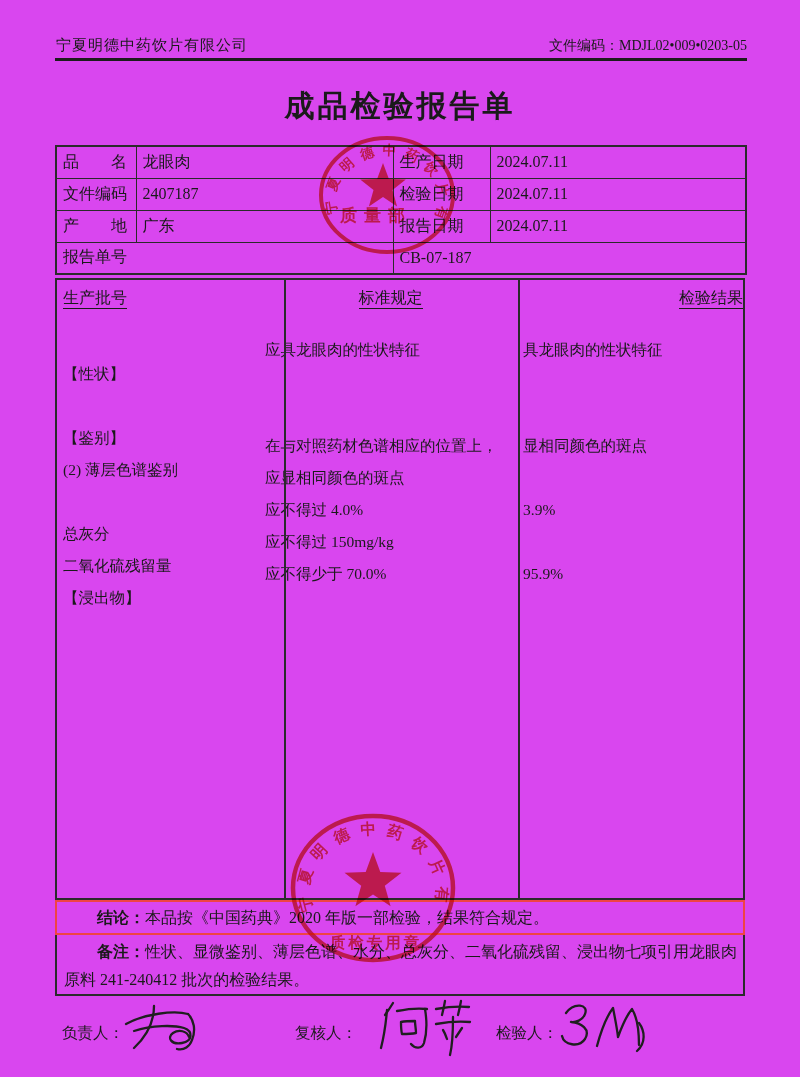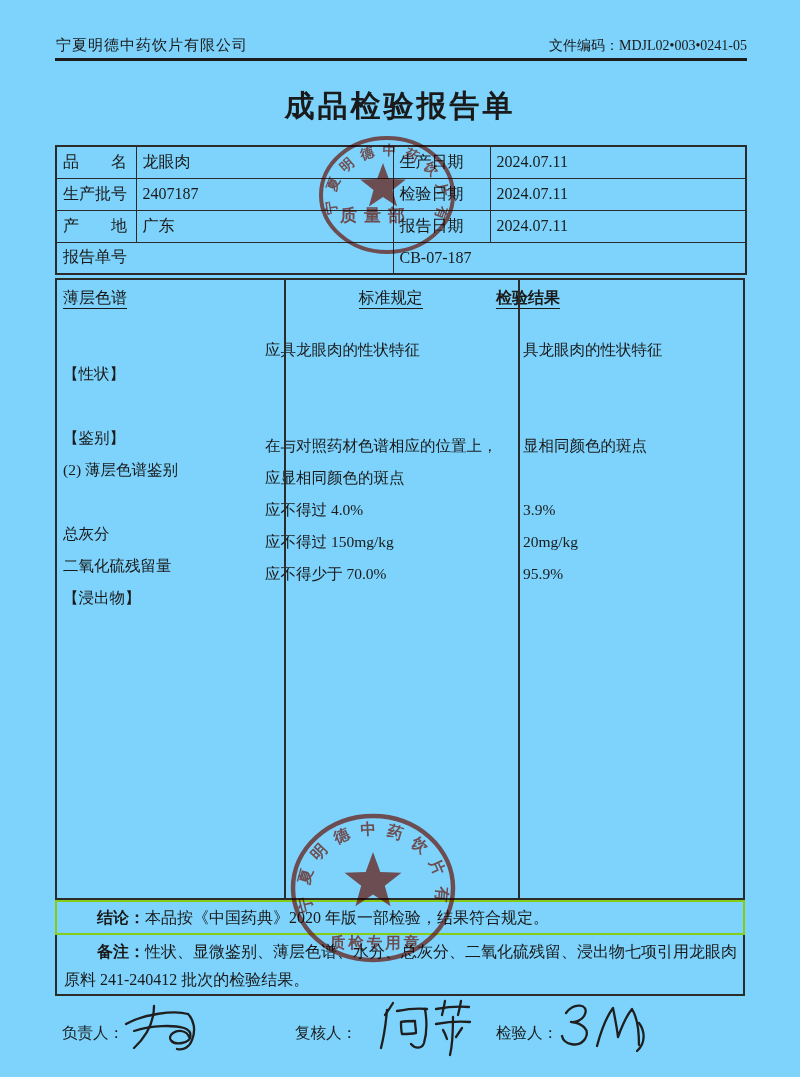--- a/index.html
+++ b/index.html
@@ -1,18 +1,18 @@
 <!DOCTYPE html>
 <html><head>
 <meta charset="utf-8">
 <style>
   * { margin:0; padding:0; box-sizing:border-box; }
   html,body { background:#e9e9e9; }
   body { font-family:"Liberation Serif","DejaVu Serif",serif; color:#1a1a1a; }
-  .page { position:relative; width:800px; height:1077px; background:#7dd3fc; overflow:hidden; margin:0 auto; }
+  .page { position:relative; width:800px; height:1077px; background:#d946ef; overflow:hidden; margin:0 auto; }
 
   
   .hdr-company { position:absolute; left:56px; top:36px; font-size:15px; letter-spacing:1px; }
   .hdr-code { position:absolute; right:53px; top:37px; font-size:14px; }
   .hdr-rule { position:absolute; left:55px; top:58px; width:692px; height:3px; background:#1c1c1c; }
 
   
   .title { position:absolute; left:0; top:86px; width:100%; text-align:center;
            font-size:30px; font-weight:bold; letter-spacing:3px; }
 
@@ -25,29 +25,29 @@
 
   
   .main-table { position:absolute; left:55px; top:278px; width:690px; height:622px; border:2px solid #2b2b2b; }
   .vsep { position:absolute; top:0; bottom:0; width:1.5px; background:#2b2b2b; }
   .vsep-1 { left:227px; } .vsep-2 { left:461px; }
   .mt-head { display:flex; height:54px; padding-top:8px; font-size:16px; }
   .mth { white-space:nowrap; }
   .mth span { border-bottom:1.2px solid #1a1a1a; padding-bottom:2px; }
   .mth.h1 { width:228px; text-align:left; padding-left:6px; }
   .mth.h2 { width:211px; text-align:center; }
-  .mth.h3 { flex:1; text-align:left;font-weight:bold; }
+  .mth.h3 { flex:1; text-align:right; }
   .mt-row { display:flex; height:32px; align-items:center; font-size:15.5px; }
   .mtc { white-space:nowrap; overflow:visible; }
   .mtc.c1 { width:200px; padding-left:6px;margin-top:48px; }
   .mtc.c2 { width:258px; padding-left:8px; }
   .mtc.c3 { flex:1; padding-left:8px; }
 
   
-  .conclusion-box { position:absolute; left:55px; top:900px; width:690px; height:35px; border:2px solid #84cc16;
+  .conclusion-box { position:absolute; left:55px; top:900px; width:690px; height:35px; border:2px solid #ef4444;
                     font-size:16px; line-height:31px; padding-left:40px; white-space:nowrap; }
   .remark-box { position:absolute; left:55px; top:935px; width:690px; height:61px; border:2px solid #2b2b2b;
                 border-top:none; font-size:16px; padding-top:3px; }
   .remark-l1 { padding-left:40px; line-height:28px; white-space:nowrap; }
   .remark-l2 { padding-left:7px; line-height:28px; white-space:nowrap; }
   .blabel { font-weight:bold; }
 
   
   .sig-label { position:absolute; font-size:15.5px; top:1023px; }
   .sl1{ left:62px; } .sl2{ left:295px; } .sl3{ left:496px; }
@@ -59,35 +59,35 @@
   .stamp { position:absolute; mix-blend-mode:multiply; opacity:.88; }
   .stamp-top { left:306px; top:125px; }
   .stamp-bottom { left:288px; top:812px; }
 </style>
 </head>
 <body>
 
 <div class="page">
 
   <div class="hdr-company">宁夏明德中药饮片有限公司</div>
-  <div class="hdr-code"><span>文件编码：</span><span>MDJL02•003•0241-05</span></div>
+  <div class="hdr-code"><span>文件编码：</span><span>MDJL02•009•0203-05</span></div>
   <div class="hdr-rule"></div>
 
   <div class="title">成品检验报告单</div>
 
   <table class="info-table">
     <tbody>
       <tr>
         <td class="w1">品　　名</td>
         <td class="w2">龙眼肉</td>
         <td class="w3">生产日期</td>
         <td class="w4">2024.07.11</td>
       </tr>
       <tr>
-        <td>生产批号</td>
+        <td>文件编码</td>
         <td>2407187</td>
         <td>检验日期</td>
         <td>2024.07.11</td>
       </tr>
       <tr>
         <td>产　　地</td>
         <td>广东</td>
         <td>报告日期</td>
         <td>2024.07.11</td>
       </tr>
@@ -95,21 +95,21 @@
         <td colspan="2">报告单号</td>
         <td colspan="2">CB-07-187</td>
       </tr>
     </tbody>
   </table>
 
   <div class="main-table">
     <div class="vsep vsep-1"></div>
     <div class="vsep vsep-2"></div>
     <div class="mt-head">
-      <div class="mth h1"><span>薄层色谱</span></div>
+      <div class="mth h1"><span>生产批号</span></div>
       <div class="mth h2"><span>标准规定</span></div>
       <div class="mth h3"><span>检验结果</span></div>
     </div>
     <div>
         <div class="mt-row">
           <div class="mtc c1">【性状】</div>
           <div class="mtc c2">应具龙眼肉的性状特征</div>
           <div class="mtc c3">具龙眼肉的性状特征</div>
         </div>
         <div class="mt-row">
@@ -133,21 +133,20 @@
           <div class="mtc c3"></div>
         </div>
         <div class="mt-row">
           <div class="mtc c1">总灰分</div>
           <div class="mtc c2">应不得过 4.0%</div>
           <div class="mtc c3">3.9%</div>
         </div>
         <div class="mt-row">
           <div class="mtc c1">二氧化硫残留量</div>
           <div class="mtc c2">应不得过 150mg/kg</div>
-          <div class="mtc c3">20mg/kg</div>
         </div>
         <div class="mt-row">
           <div class="mtc c1">【浸出物】</div>
           <div class="mtc c2">应不得少于 70.0%</div>
           <div class="mtc c3">95.9%</div>
         </div>
       </div>
   </div>
 
   <div class="conclusion-box">

